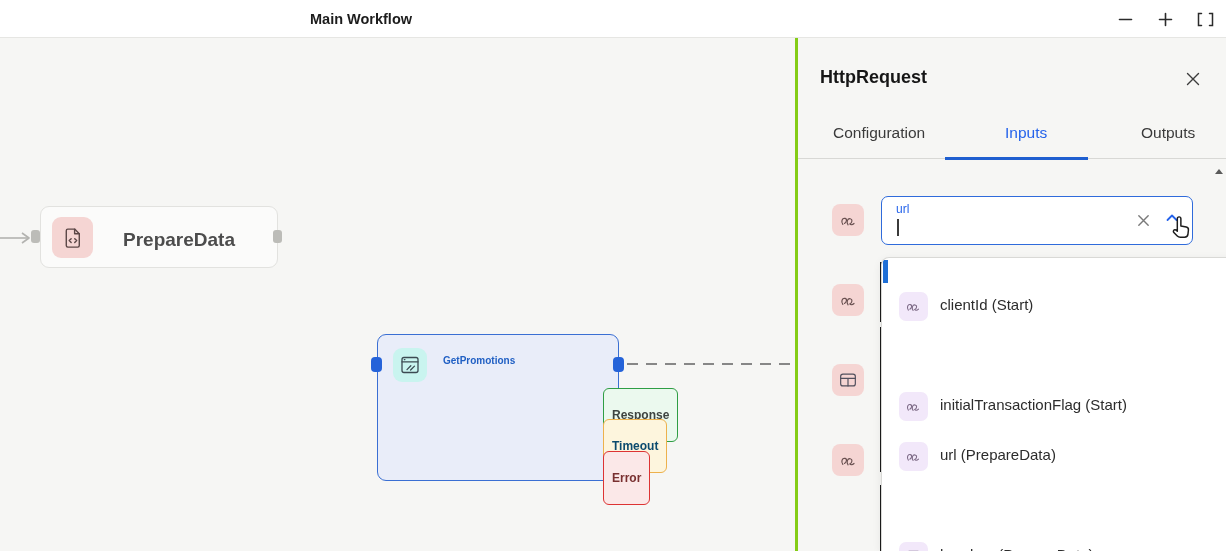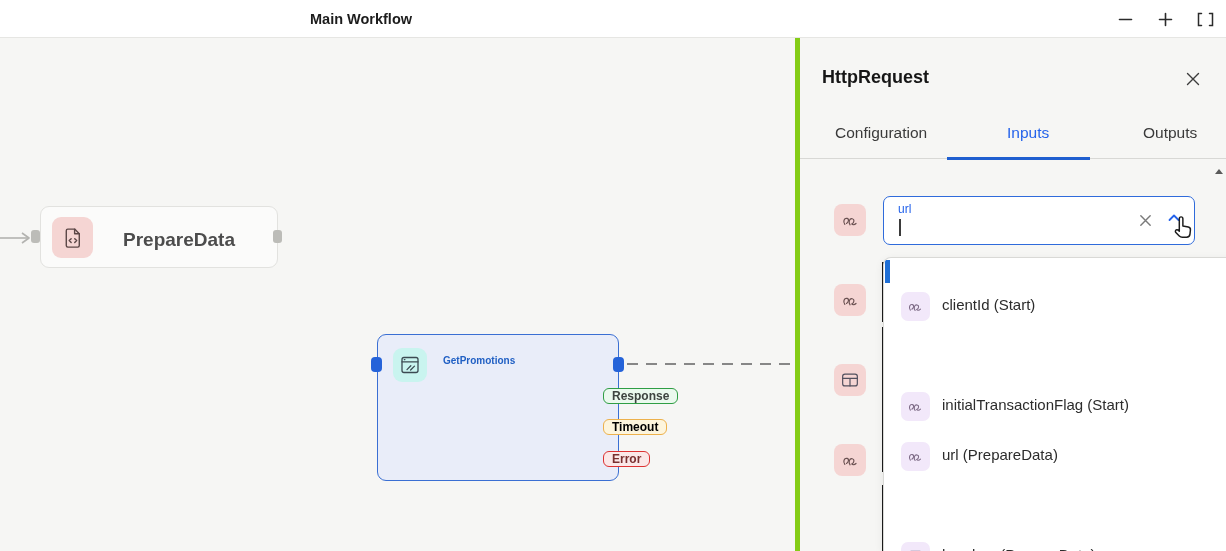--- a/index.html
+++ b/index.html
@@ -28,27 +28,27 @@
   .knob-grey { position:absolute; width:9px; height:13px; border-radius:3px; background:#bcbcb8; }
 
   .node-getpromo { left:377px; top:296px; width:242px; height:147px; background:#e9edf9; border:1.5px solid #3a6fd3; }
   .node-getpromo .node-icon { position:absolute; left:15px; top:13px; width:34px; height:34px; }
   .node-getpromo .node-label { position:absolute; left:65px; top:20px; font-size:10px; font-weight:bold; color:#2160c4; }
   .knob-blue { position:absolute; width:11px; height:15px; border-radius:4px; background:#2563d9; z-index:6; }
 
   .dashed-edge { position:absolute; left:627px; top:325px; width:168px; height:2px;
     background:repeating-linear-gradient(90deg,#878787 0 11px,transparent 11px 19px); }
 
-  .badge { position:absolute; left:603px; border-radius:6px; border:1.5px solid; font-size:12px; font-weight:bold; padding:0 8px; z-index:7; white-space:nowrap; }
+  .badge { position:absolute; left:603px; border-radius:6px; border:1.5px solid; font-size:12px; font-weight:bold; padding:19px 8px; z-index:7; white-space:nowrap; }
   .badge-response { top:350px; border-color:#2f9e44; background:#ebf9ee; color:#3e4440; }
-  .badge-timeout  { top:381px; border-color:#edb14c; background:#fdf5dd; color:#000000; }
+  .badge-timeout  { top:381px; border-color:#edb14c; background:#fdf5dd; color:#0c4a6e; }
   .badge-error    { top:413px; border-color:#dd3333; background:#fbe8e8; color:#793030; }
 
   
-  .panel { position:absolute; left:795px; top:38px; width:431px; height:513px; background:#f6f6f4; border-left:5px solid #84cc16; }
+  .panel { position:absolute; left:795px; top:38px; width:431px; height:513px; background:#f6f6f4; border-left:3px solid #84cc16; }
   .panel-title { position:absolute; left:22px; top:29px; font-size:18px; font-weight:bold; color:#161616; }
   .panel-close { position:absolute; right:23px; top:31px; width:20px; height:20px; display:flex; align-items:center; justify-content:center; color:#3c3c3c; cursor:pointer; }
 
   .tabs { position:absolute; left:0; top:86px; width:431px; height:35px; }
   .tabs-divider { position:absolute; left:0; bottom:0; width:431px; height:1px; background:#d8d8d5; }
   .tab { position:absolute; top:0; font-size:15.5px; color:#3a3a3a; cursor:pointer;margin-left:13px; }
   .tab-config  { left:22px; }
   .tab-inputs  { left:194px; color:#2563eb; }
   .tab-outputs { left:330px; }
   .tab-underline { position:absolute; left:147px; bottom:-1px; width:143px; height:3px; background:#1f5fd0; }

